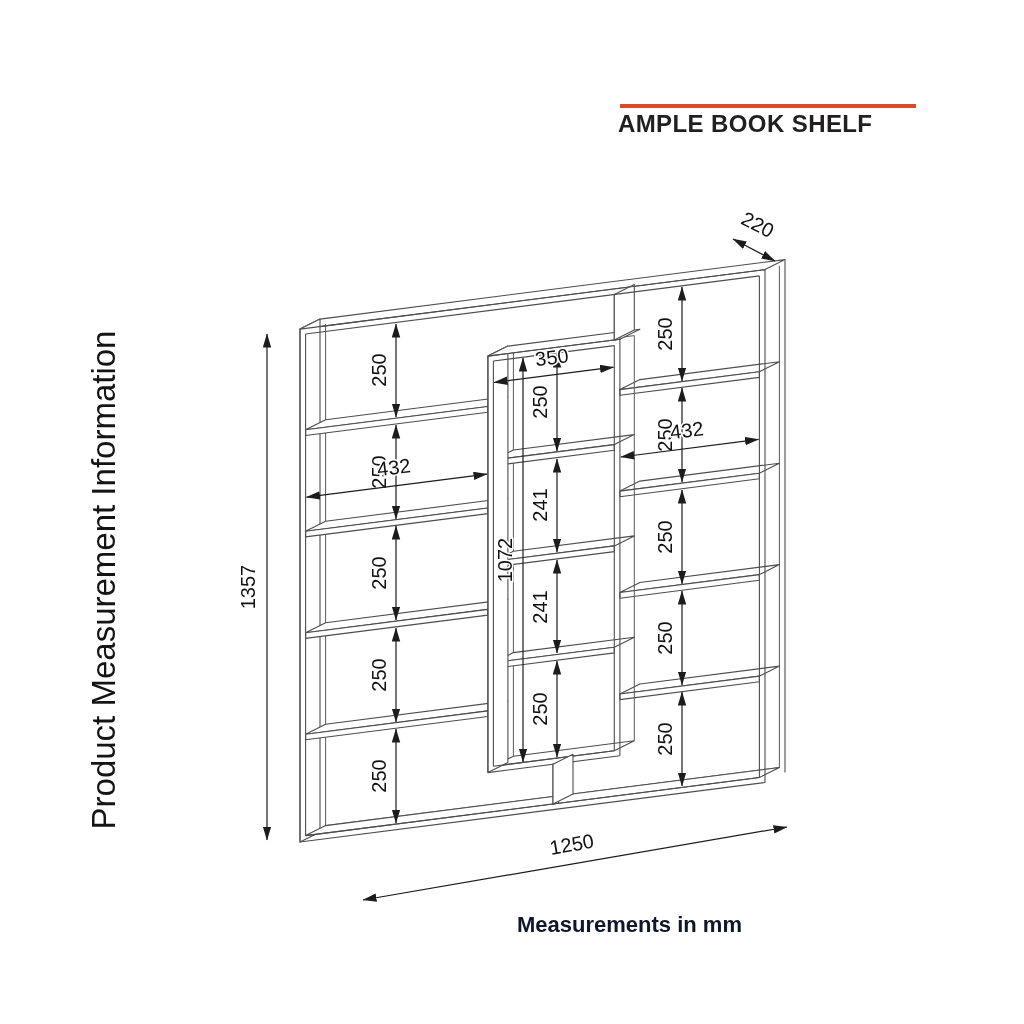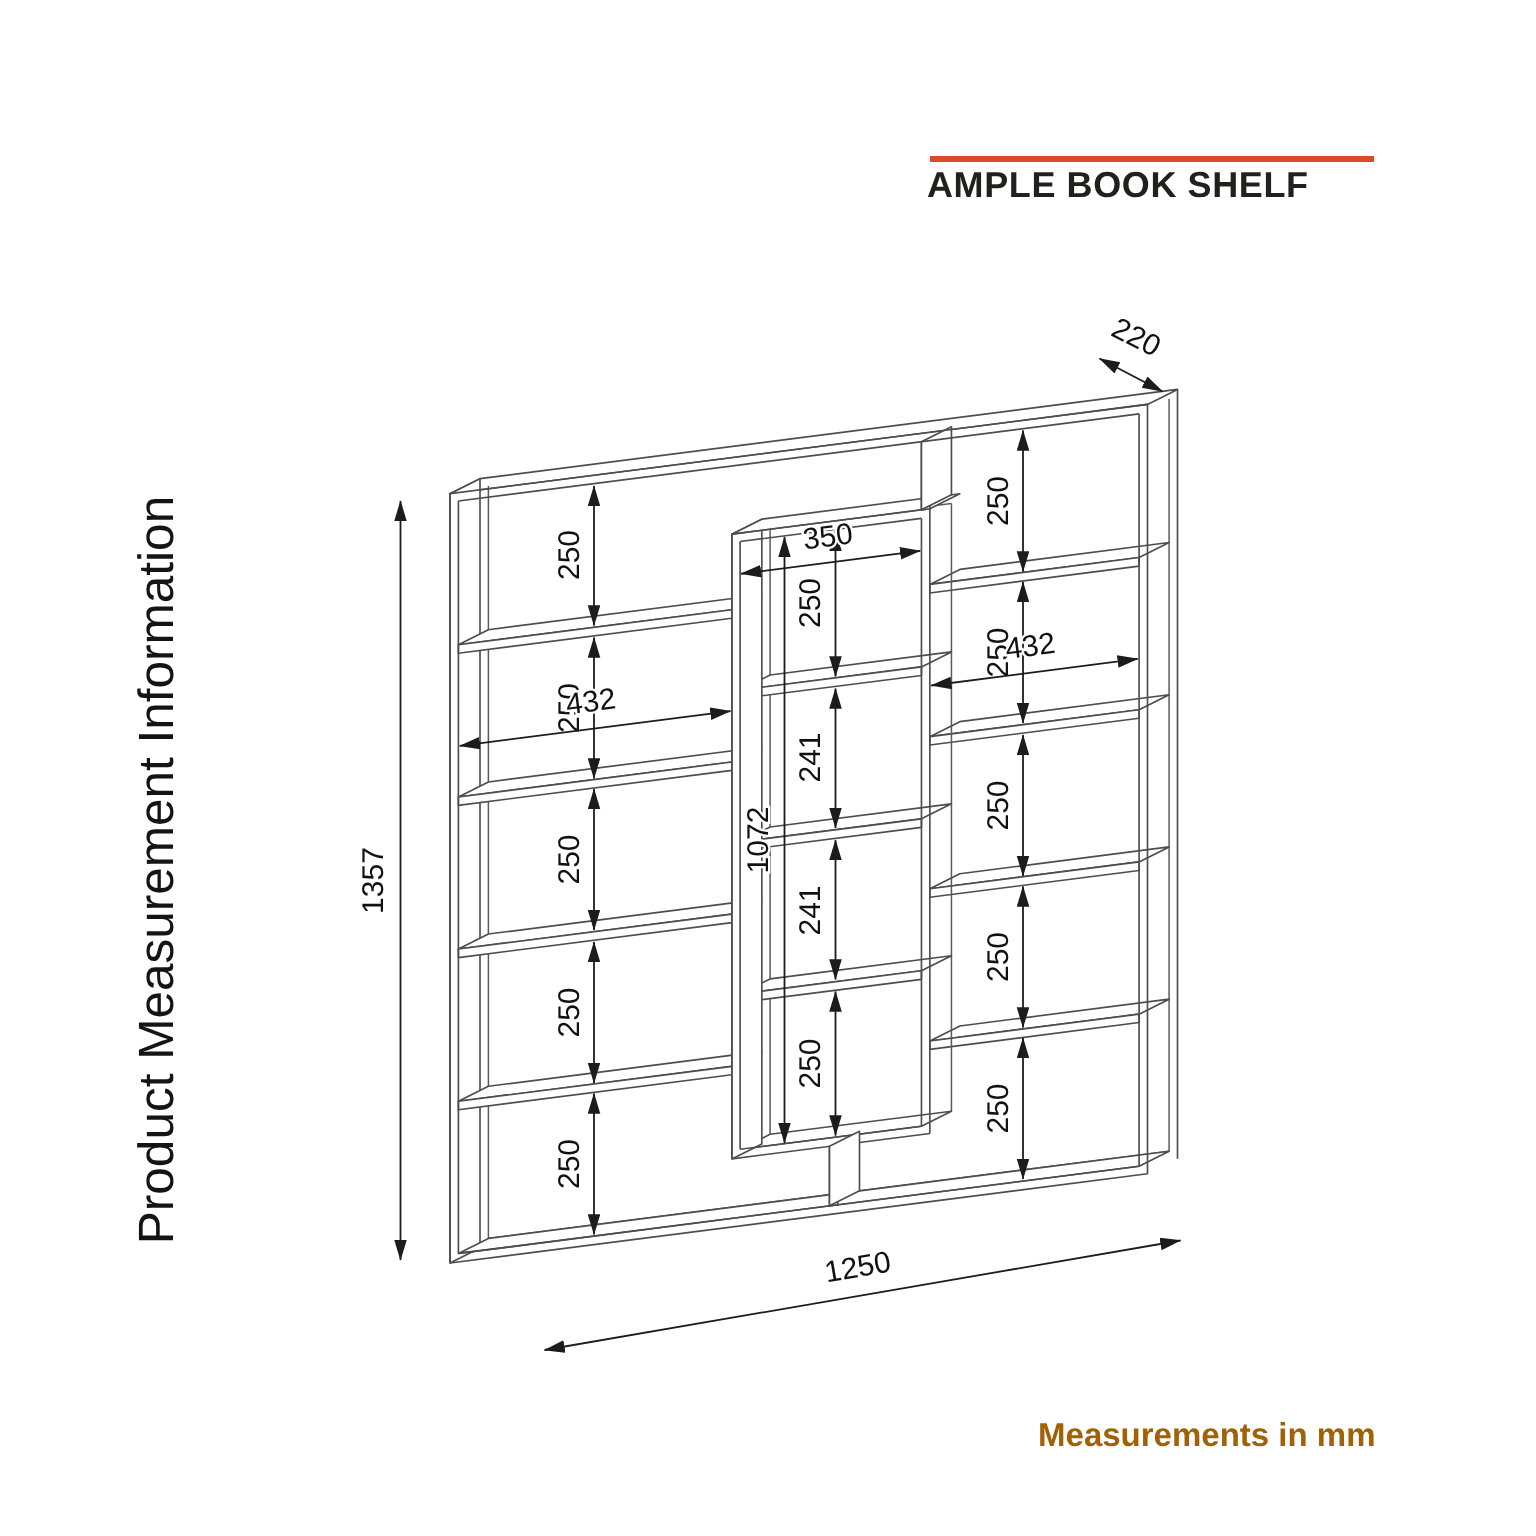--- a/index.html
+++ b/index.html
@@ -3,22 +3,22 @@
 <meta charset="utf-8">
 <style>
   html,body{margin:0;padding:0;background:#ffffff;}
   body{width:1024px;height:1024px;position:relative;overflow:hidden;
        font-family:"Liberation Sans", sans-serif;color:#1d1d1d;}
   .page-title{position:absolute;left:618px;top:72px;width:300px;text-align:left;
       font-size:24px;font-weight:bold;letter-spacing:.4px;color:#221f1f;white-space:nowrap;margin-top:38px;}
   .title-underline{position:absolute;left:620px;top:104px;width:296px;height:4px;background:#DC4B27;}
   .side-label{position:absolute;left:104px;top:580px;transform:translate(-50%,-50%) rotate(-90deg);
       font-size:33px;color:#141414;white-space:nowrap;}
-  .footer-note{position:absolute;left:517px;top:944px;width:400px;text-align:right;
-      font-size:22px;font-weight:bold;color:#a16207;white-space:nowrap;}
+  .footer-note{position:absolute;left:517px;top:912px;width:400px;text-align:left;
+      font-size:22px;font-weight:bold;color:#0f172a;white-space:nowrap;}
   svg{position:absolute;left:0;top:0;}
   .fl{fill:none;stroke:#4d4d4d;stroke-width:1.1;stroke-linejoin:round;}       
   .fp{fill:#ffffff;stroke:#4d4d4d;stroke-width:1.1;stroke-linejoin:round;}    
   .bk{fill:none;stroke:#5a5a5a;stroke-width:1;}                               
   .dim{stroke:#1c1c1c;stroke-width:1.2;fill:none;}
   .dlab{font-family:"Liberation Sans",sans-serif;font-size:20px;fill:#111;
         text-anchor:middle;dominant-baseline:middle;paint-order:stroke;stroke:#ffffff;stroke-width:3px;}
 </style>
 </head>
 <body>

